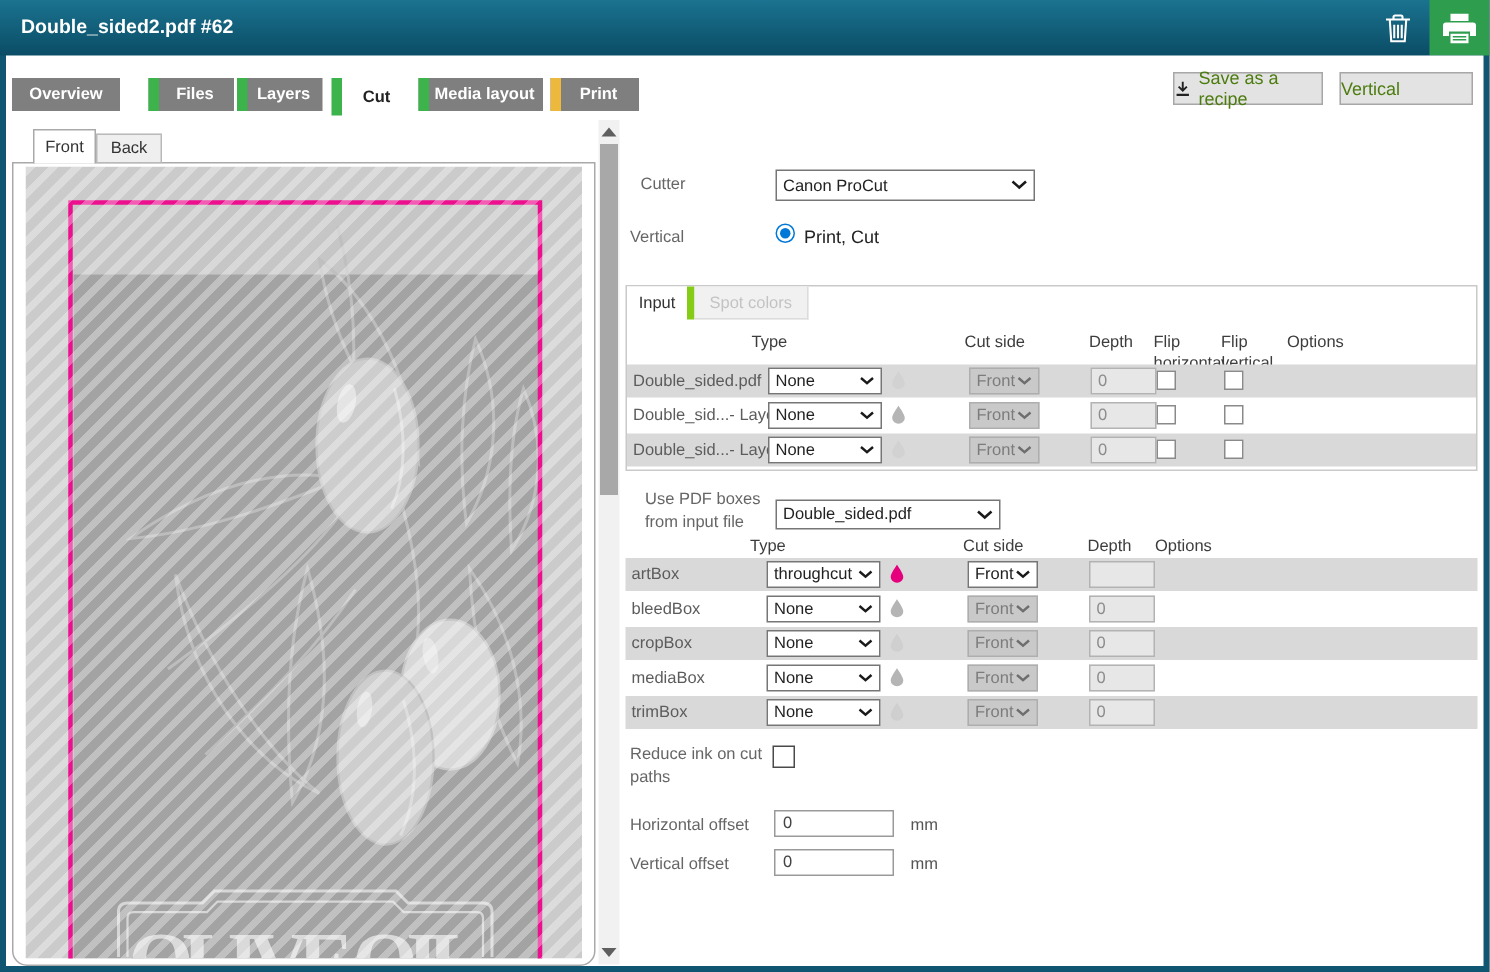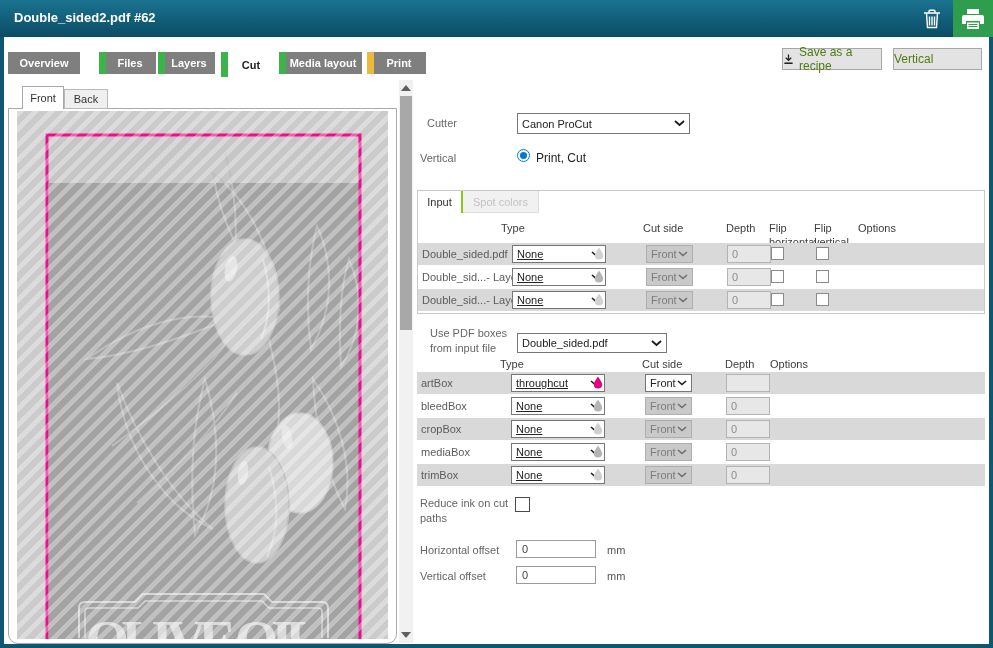--- a/index.html
+++ b/index.html
@@ -62,28 +62,28 @@
 
   .cb{position:absolute;width:13px;height:13px;background:#fff;border:1px solid #8a8a8a;box-sizing:border-box;cursor:pointer;}
   .cb.big{width:15px;height:15px;border-color:#4a4a4a;}
 
   .radio{position:absolute;width:13px;height:13px;border-radius:50%;border:1px solid #0078d7;background:#fff;box-sizing:border-box;cursor:pointer;}
   .radio::after{content:"";position:absolute;inset:2px;border-radius:50%;background:#0078d7;}
 
   
   .t1-box{position:absolute;left:0;top:110px;width:568px;height:124px;border:1px solid #c9c9c9;box-sizing:border-box;}
   .itab{position:absolute;box-sizing:border-box;font-size:11px;display:flex;align-items:center;justify-content:center;cursor:pointer;}
-  .itab.input{left:0;top:0;width:45px;height:22px;background:#fff;border-right:2px solid #84cc16;color:#333;}
+  .itab.input{left:0;top:0;width:45px;height:22px;background:#fff;border-right:5px solid #84cc16;color:#333;}
   .itab.spot{left:45px;top:0;width:76px;height:22px;background:#f1f1f1;color:#c3c3c3;border-right:1px solid #dcdcdc;border-bottom:1px solid #dcdcdc;cursor:default;}
   .trow{position:absolute;left:0;width:566px;height:22px;}
   .t2row{position:absolute;left:0;width:568px;height:22px;}
   .rgray{background:#d9d9d9;}
   .rwhite{background:#fff;}
   .cell-name{position:absolute;left:4px;top:5px;color:#5c5c5c;}
-  .c-type{left:94px;top:2px;width:94px;height:18px;font-size:11px;text-decoration:underline;}
+  .c-type{left:94px;top:2px;width:76px;height:18px;font-size:11px;}
   .c-drop{position:absolute;left:176px;top:4px;}
   .c-cut{left:228px;top:2px;width:47px;height:18px;font-size:11px;}
   .c-depth{left:309px;top:2px;}
   .c-fh{left:353px;top:4px;}
   .c-fv{left:398px;top:4px;}
 
   .hdr{position:absolute;font-weight:normal;color:#3d3d3d;line-height:1.3;}
 
   svg{display:block;}
 </style>

